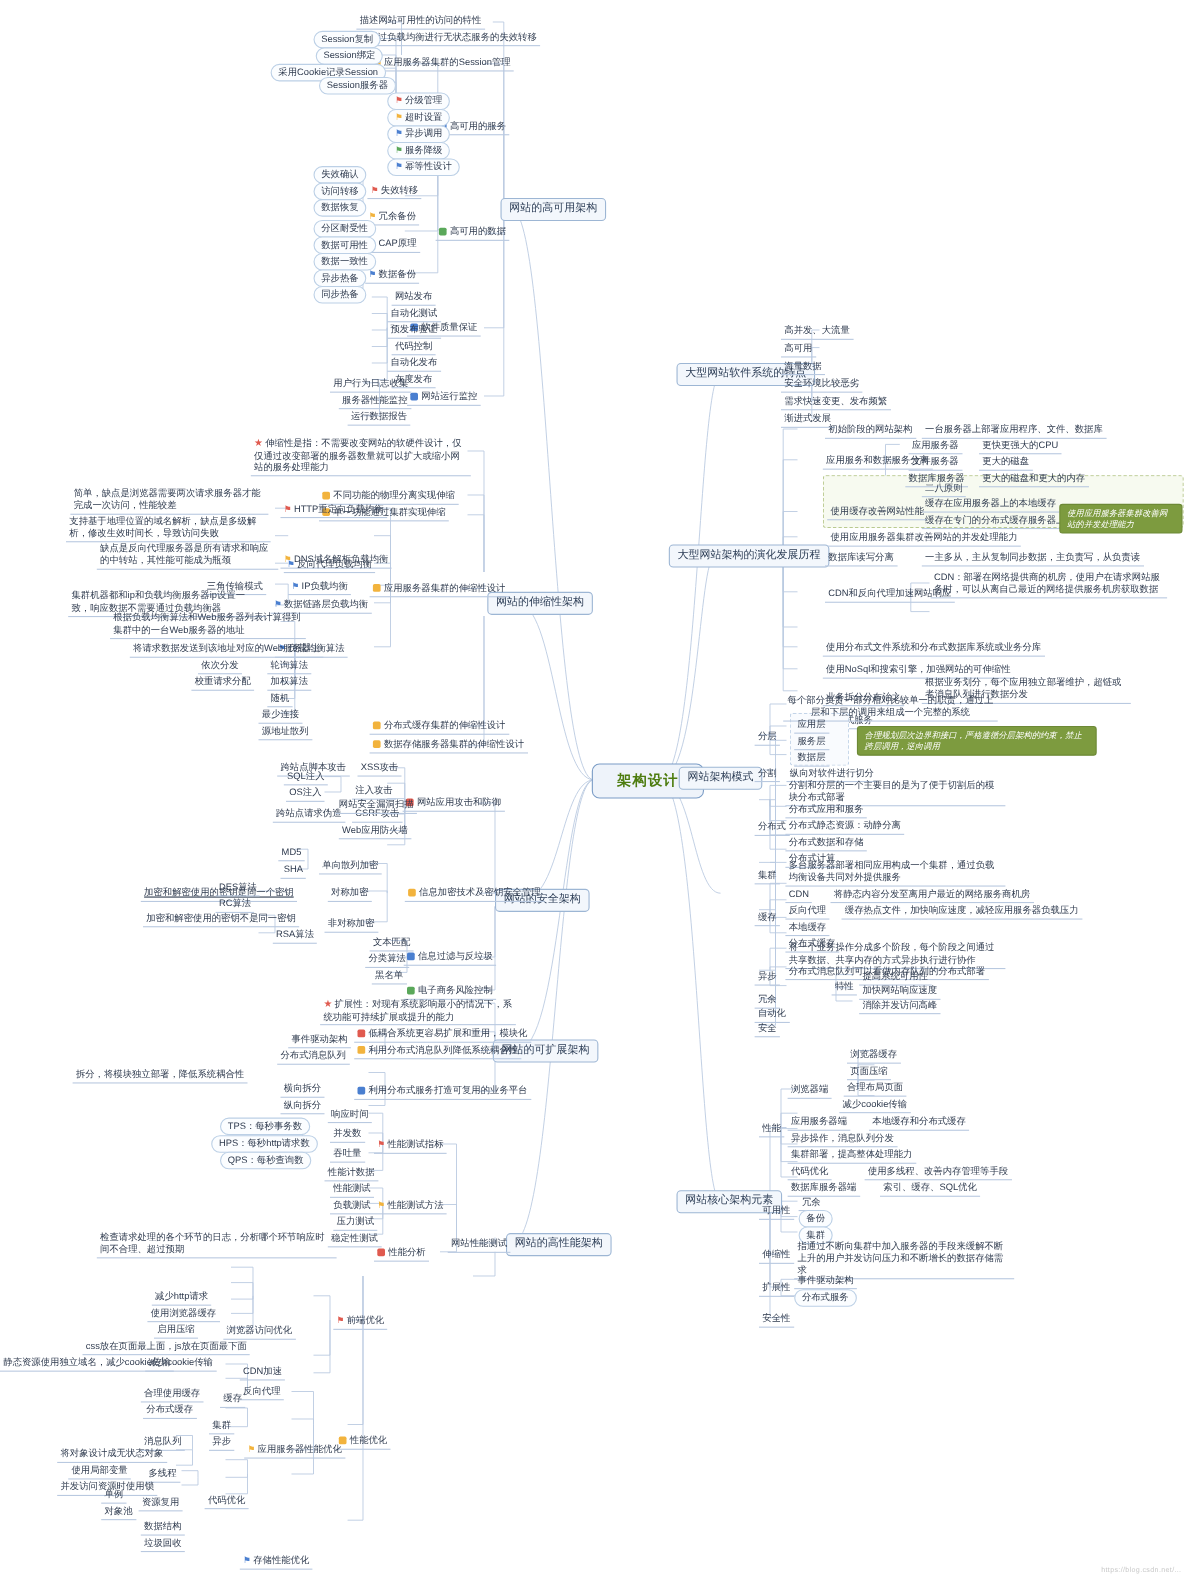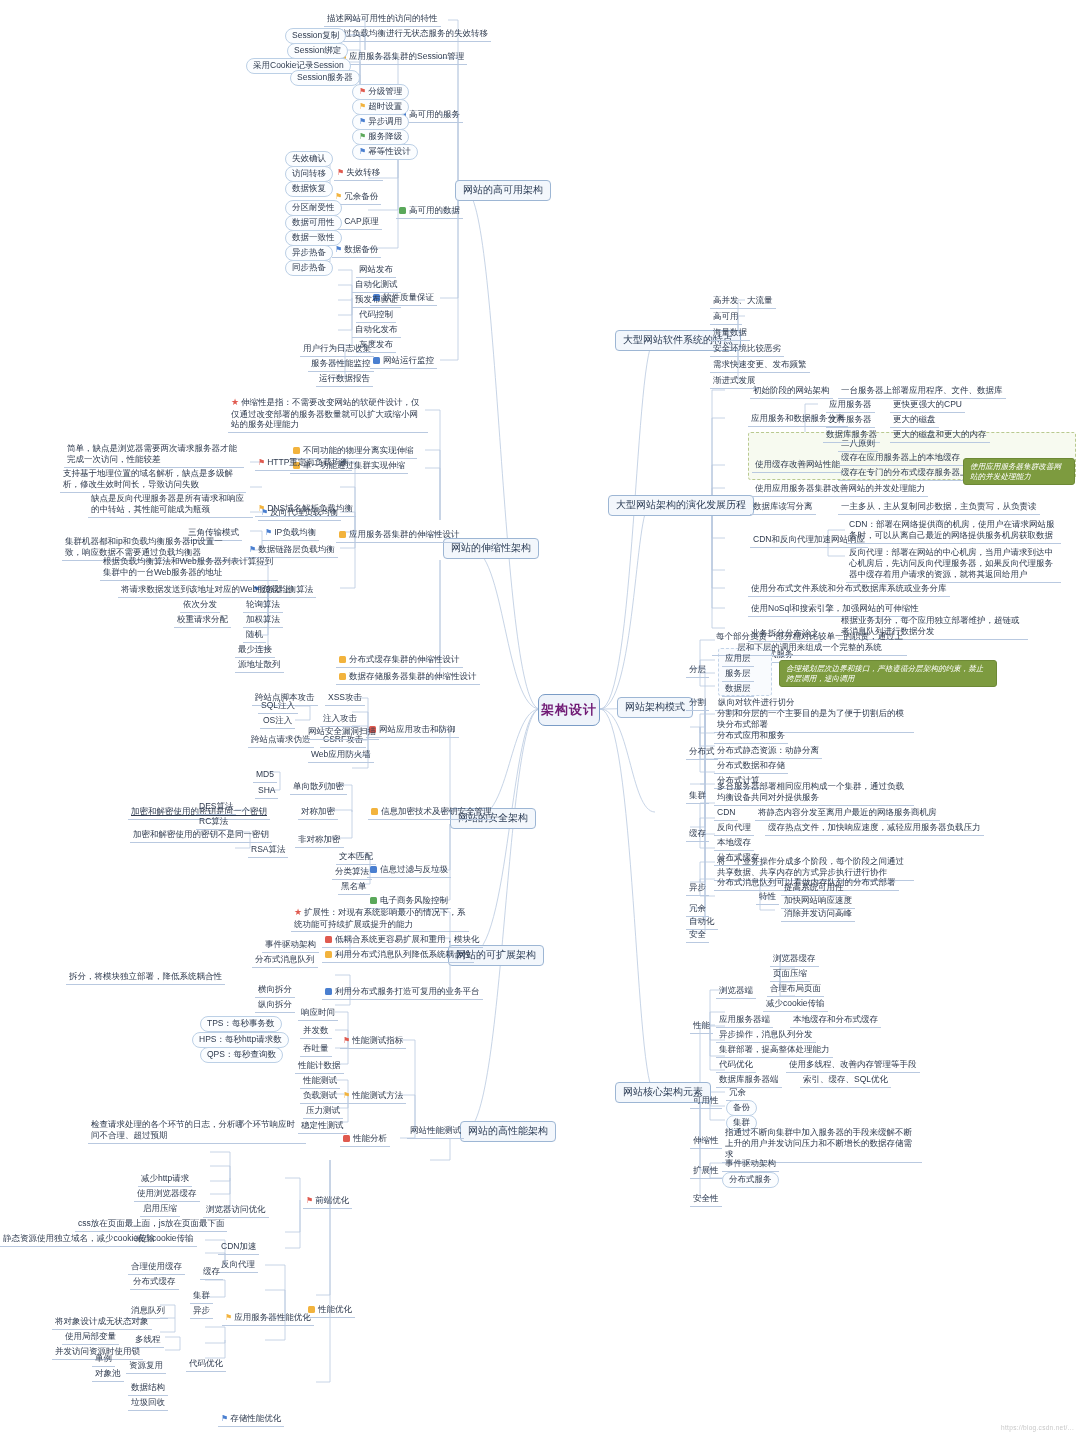--- a/index.html
+++ b/index.html
@@ -29,24 +29,24 @@
     padding: 1px 3px 2px 3px;
     border-bottom: 1px solid #b9c9e0;
   }
   .node.wrap { white-space: normal; }
   
   .root {
     position: absolute;
     border: 1.4px solid #7a9cc6;
     border-radius: 7px;
     background: #eef3fa;
-    color: #701a75;
+    color: #4d7c0f;
     font-size: 13px;
     font-weight: bold;
-    padding: 6px 2px;
+    padding: 6px 22px;
     letter-spacing: 1px;
     border-bottom: 1.4px solid #7a9cc6;
   }
   
   .lv1 {
     border: 1px solid #9db6d4;
     border-radius: 4px;
     background: #f3f7fc;
     font-size: 10px;
     color: #2b3c55;
@@ -541,21 +541,20 @@
   <div class="node plain" style="left:838px; top:466px;">缓存在专门的分布式缓存服务器上的远程缓存</div>
   <div class="node green" style="left:963px; top:458px; width:112px;">使用应用服务器集群改善网站的并发处理能力</div>
 
   <div class="node plain" style="left:752px; top:482px;">使用应用服务器集群改善网站的并发处理能力</div>
 
   <div class="node plain" style="left:750px; top:500px;">数据库读写分离</div>
   <div class="node plain" style="left:838px; top:500px;">一主多从，主从复制同步数据，主负责写，从负责读</div>
 
   <div class="node plain" style="left:750px; top:533px;">CDN和反向代理加速网站响应</div>
   <div class="node plain wrap" style="left:846px; top:518px; width:215px;">CDN：部署在网络提供商的机房，使用户在请求网站服务时，可以从离自己最近的网络提供服务机房获取数据</div>
-  <div class="node plain wrap" style="left:846px; top:546px; width:215px;">反向代理：部署在网站的中心机房，当用户请求到达中心机房后，先访问反向代理服务器，如果反向代理服务器中缓存着用户请求的资源，就将其返回给用户</div>
 
   <div class="node plain" style="left:748px; top:582px;">使用分布式文件系统和分布式数据库系统或业务分库</div>
   <div class="node plain" style="left:748px; top:602px;">使用NoSql和搜索引擎，加强网站的可伸缩性</div>
   <div class="node plain" style="left:748px; top:627px;">业务拆分分布治之</div>
   <div class="node plain wrap" style="left:838px; top:614px; width:190px;">根据业务划分，每个应用独立部署维护，超链或者消息队列进行数据分发</div>
   <div class="node plain" style="left:748px; top:648px;">分布式服务</div>
 
   <div class="frame blue" style="left:718px; top:648px; width:54px; height:48px;"></div>
 
   <div class="node plain" style="left:686px; top:663px;">分层</div>

